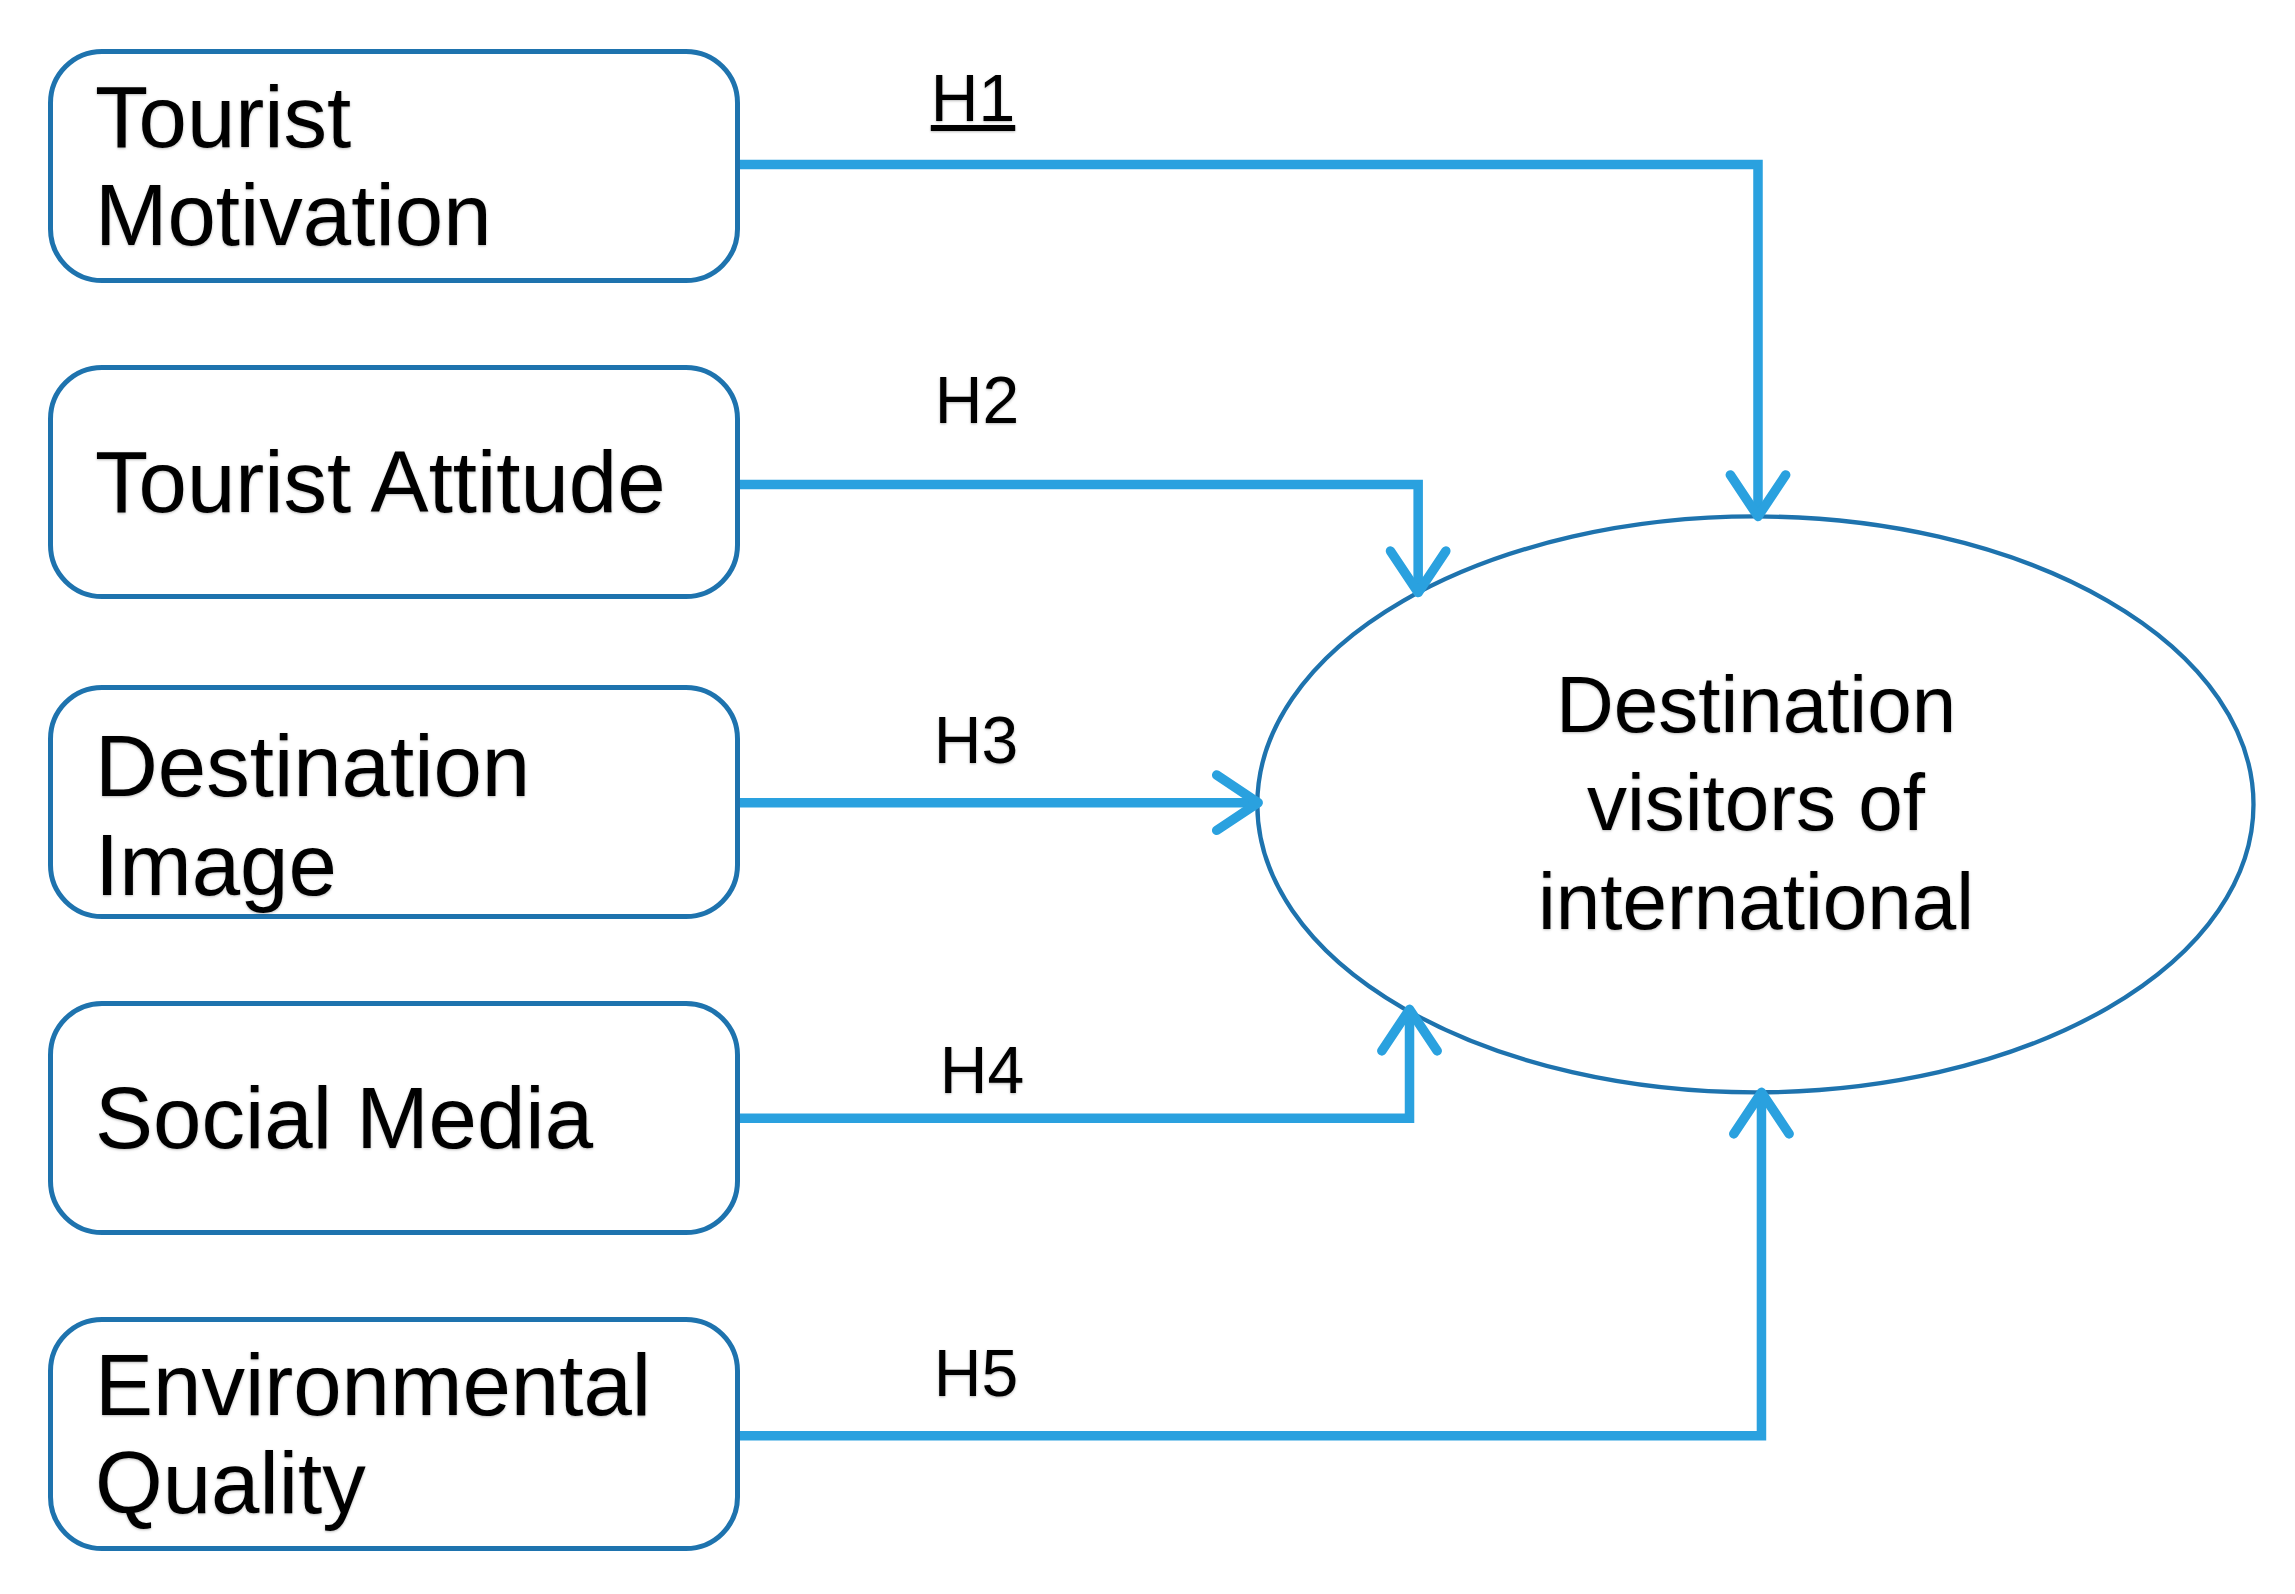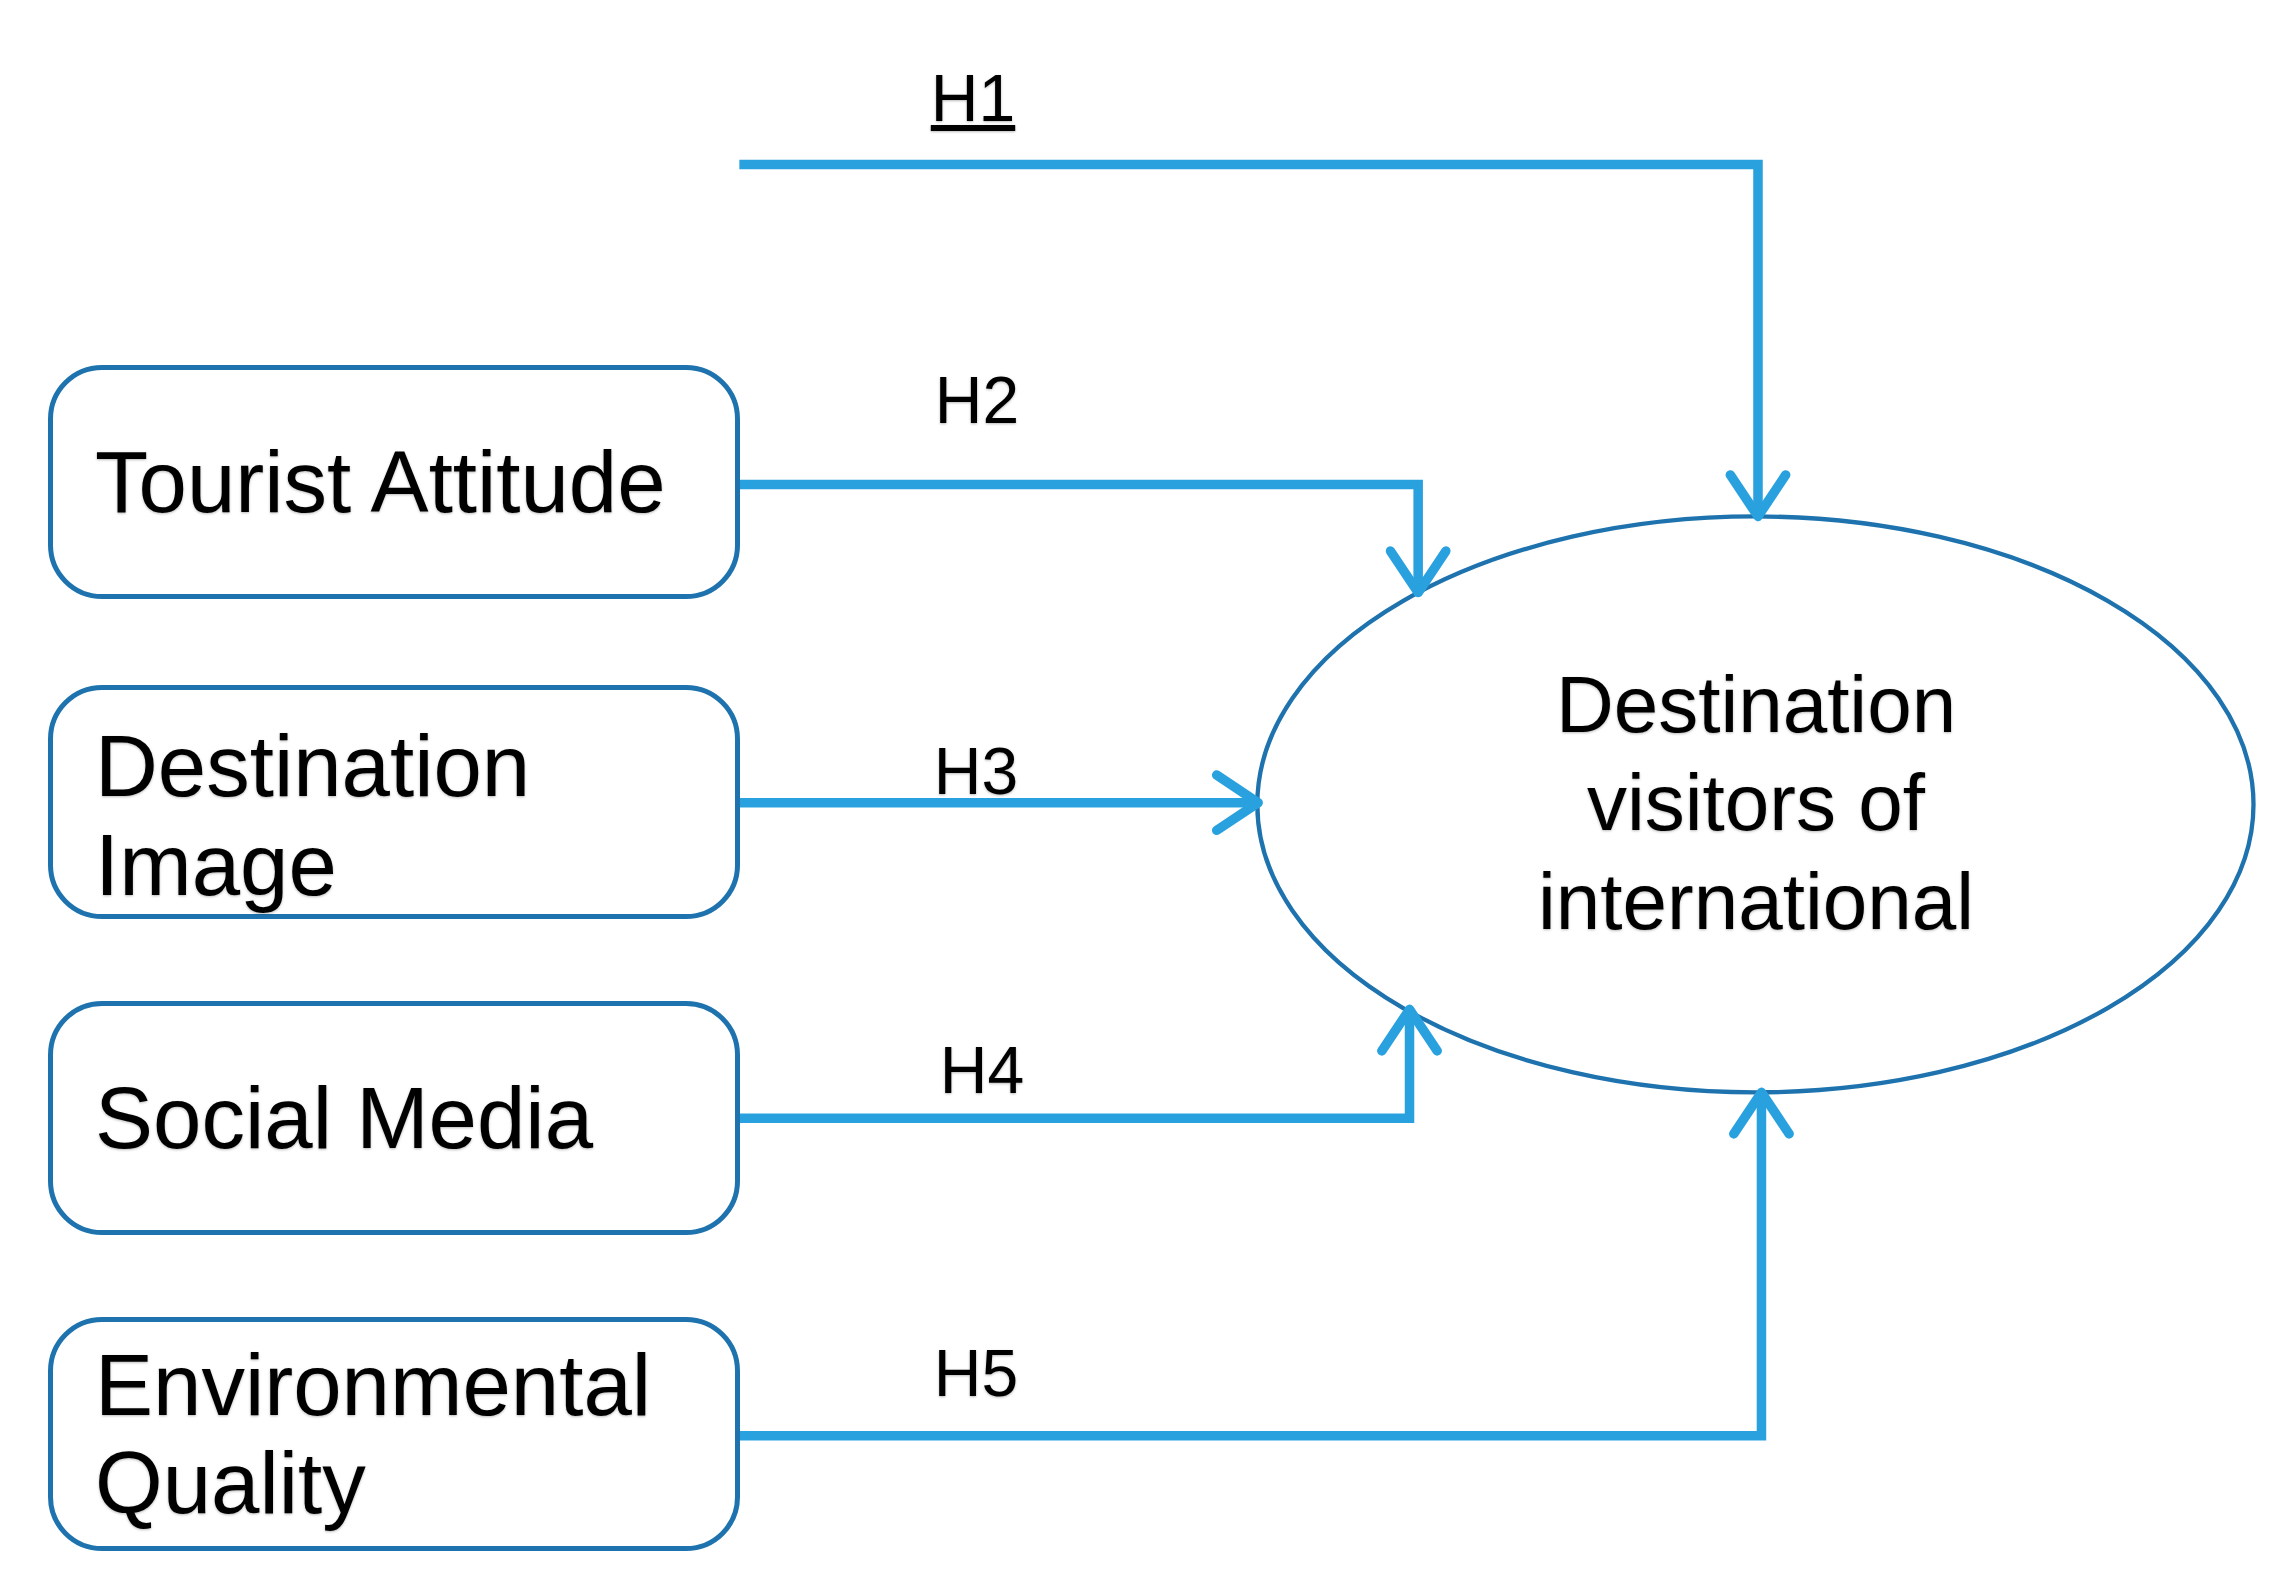--- a/index.html
+++ b/index.html
@@ -49,21 +49,21 @@
   .hlabel {
     position: absolute;
     transform: translate(-50%, -50%);
     font-size: 66px;
     line-height: 1;
     text-shadow: 0 0.9px 2.6px rgba(0,0,0,0.28);
     white-space: nowrap;
   }
   .hlabel-1 { left: 973px; top: 98px; text-decoration: underline; }
   .hlabel-2 { left: 977px; top: 400px; }
-  .hlabel-3 { left: 976px; top: 740px; margin-top: 31px; }
+  .hlabel-3 { left: 976px; top: 740px; }
   .hlabel-4 { left: 982px; top: 1070px; }
   .hlabel-5 { left: 976px; top: 1373px; }
 
   .ellipse-label {
     position: absolute;
     left: 1756px;
     top: 804px;
     transform: translate(-50%, -50%);
     text-align: center;
     font-size: 80px;
@@ -99,20 +99,23 @@
       <path d="M 855 1293 L 1630 1293 L 1630 1175" stroke-linejoin="miter"></path>
       <path d="M 1598 1215 L 1630 1167 L 1662 1215" stroke-linecap="round" stroke-linejoin="round"></path>
     </g>
 
     <g stroke="#2AA1DF" stroke-width="11" fill="none">
       <path d="M 855 1660 L 2037 1660 L 2037 1271" stroke-linejoin="miter"></path>
       <path d="M 2005 1311 L 2037 1263 L 2069 1311" stroke-linecap="round" stroke-linejoin="round"></path>
     </g>
   </svg>
 
+  <div class="node node-1">
+    <span>Tourist Motivation</span>
+  </div>
   <div class="node node-2">
     <span>Tourist Attitude</span>
   </div>
   <div class="node node-3">
     <span>Destination Image</span>
   </div>
   <div class="node node-4">
     <span>Social Media</span>
   </div>
   <div class="node node-5">

